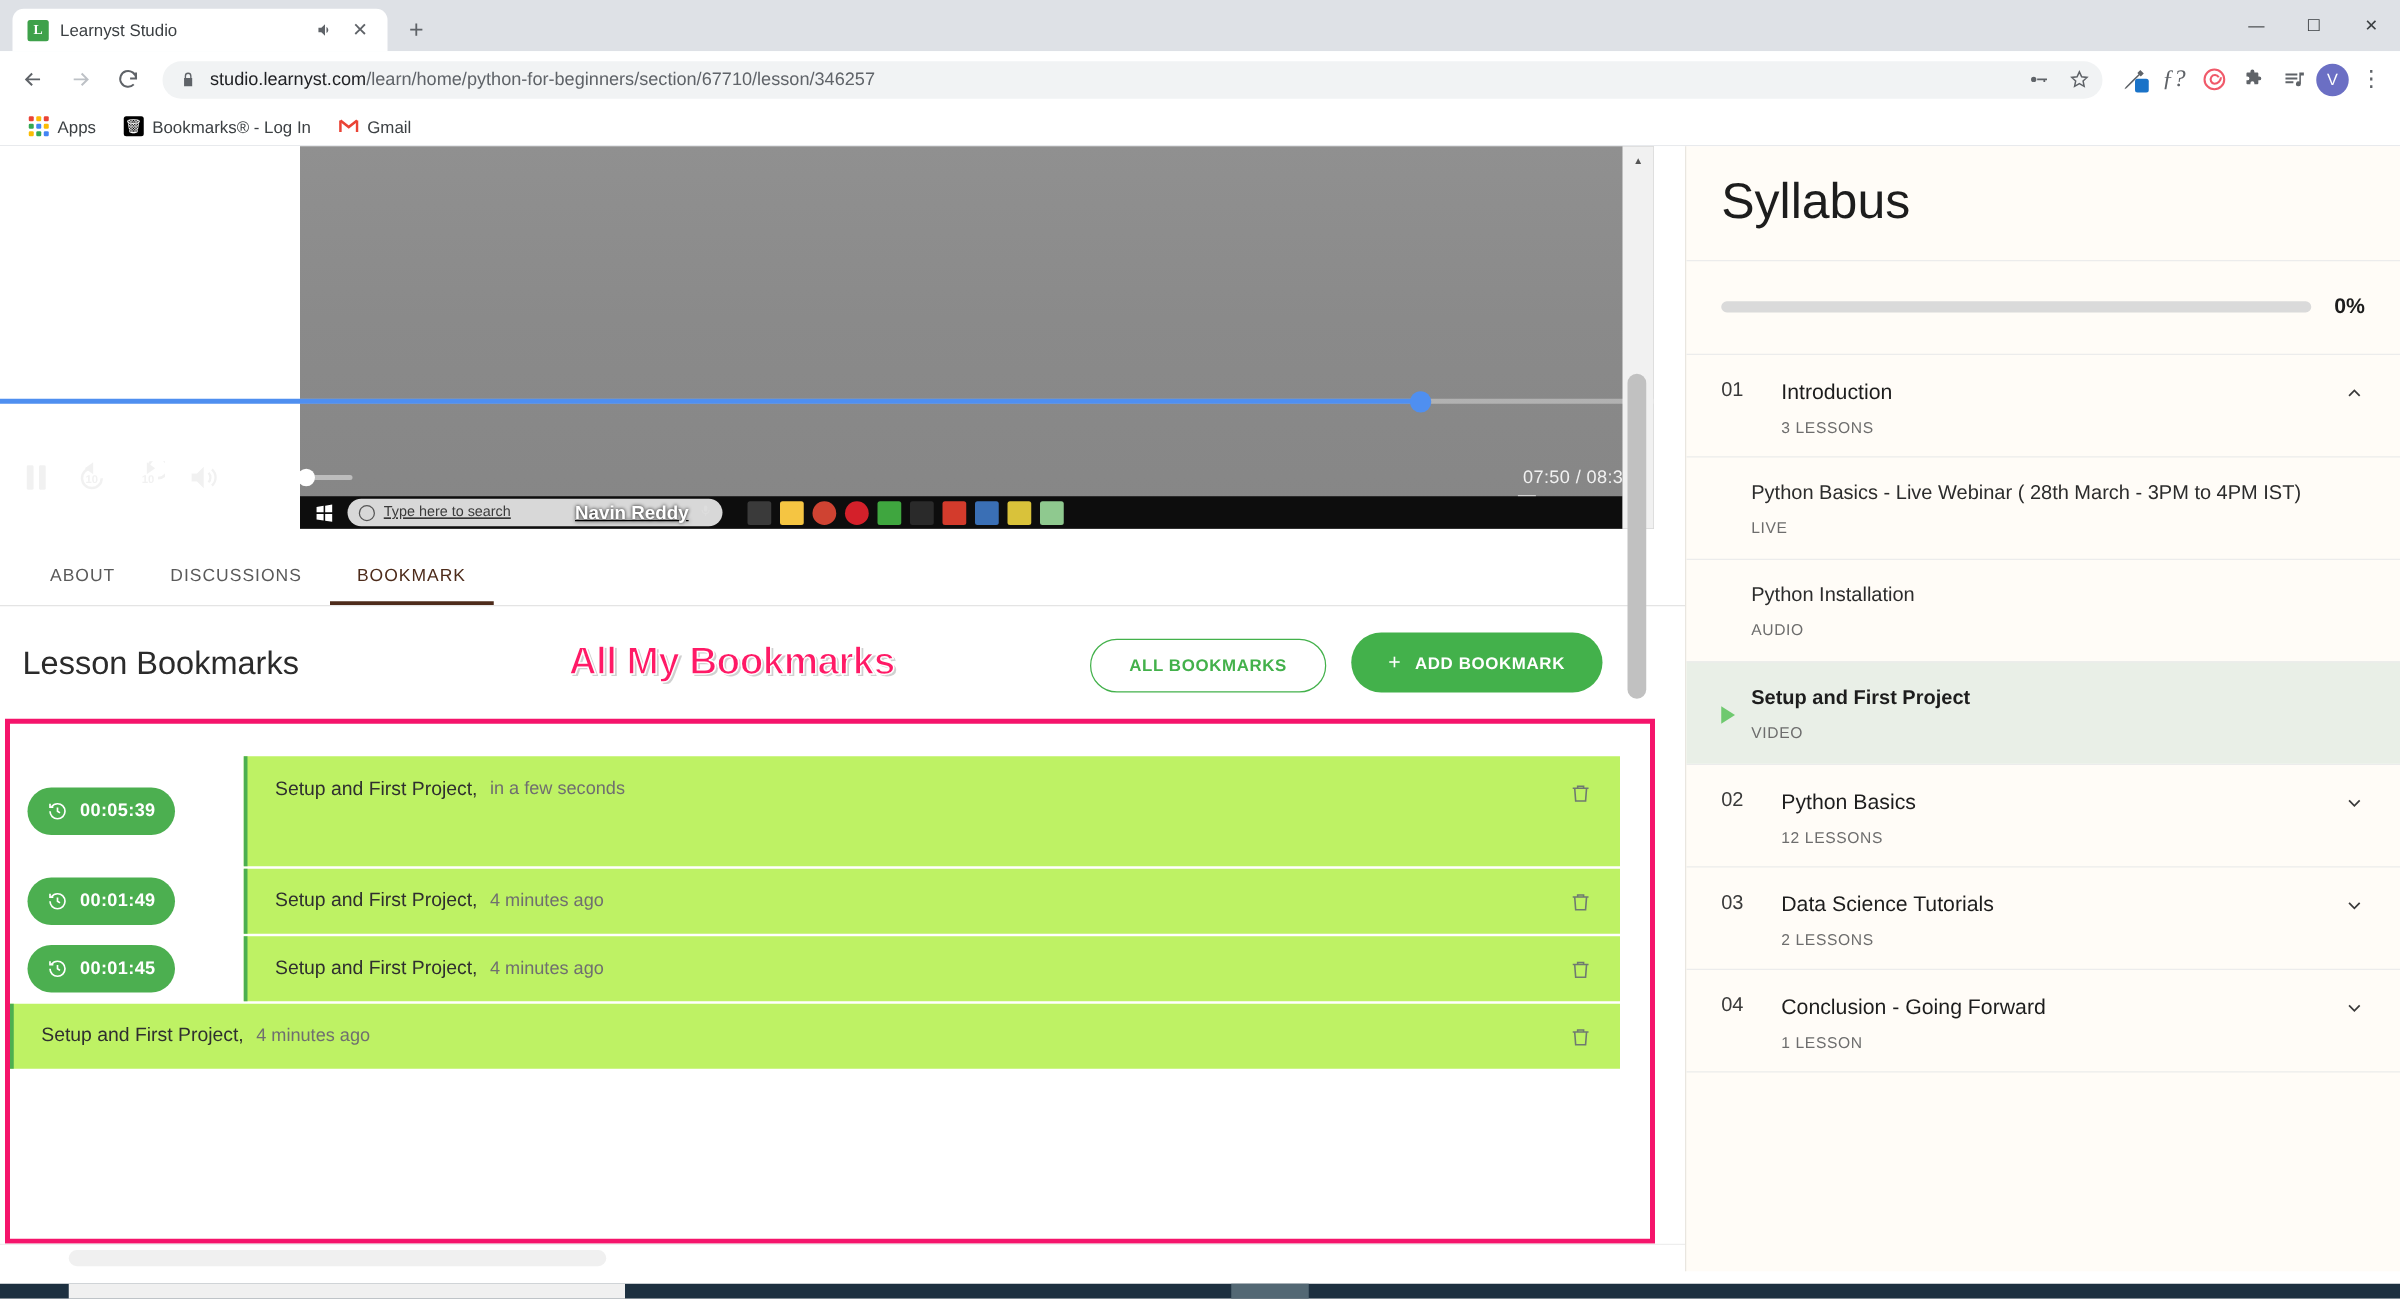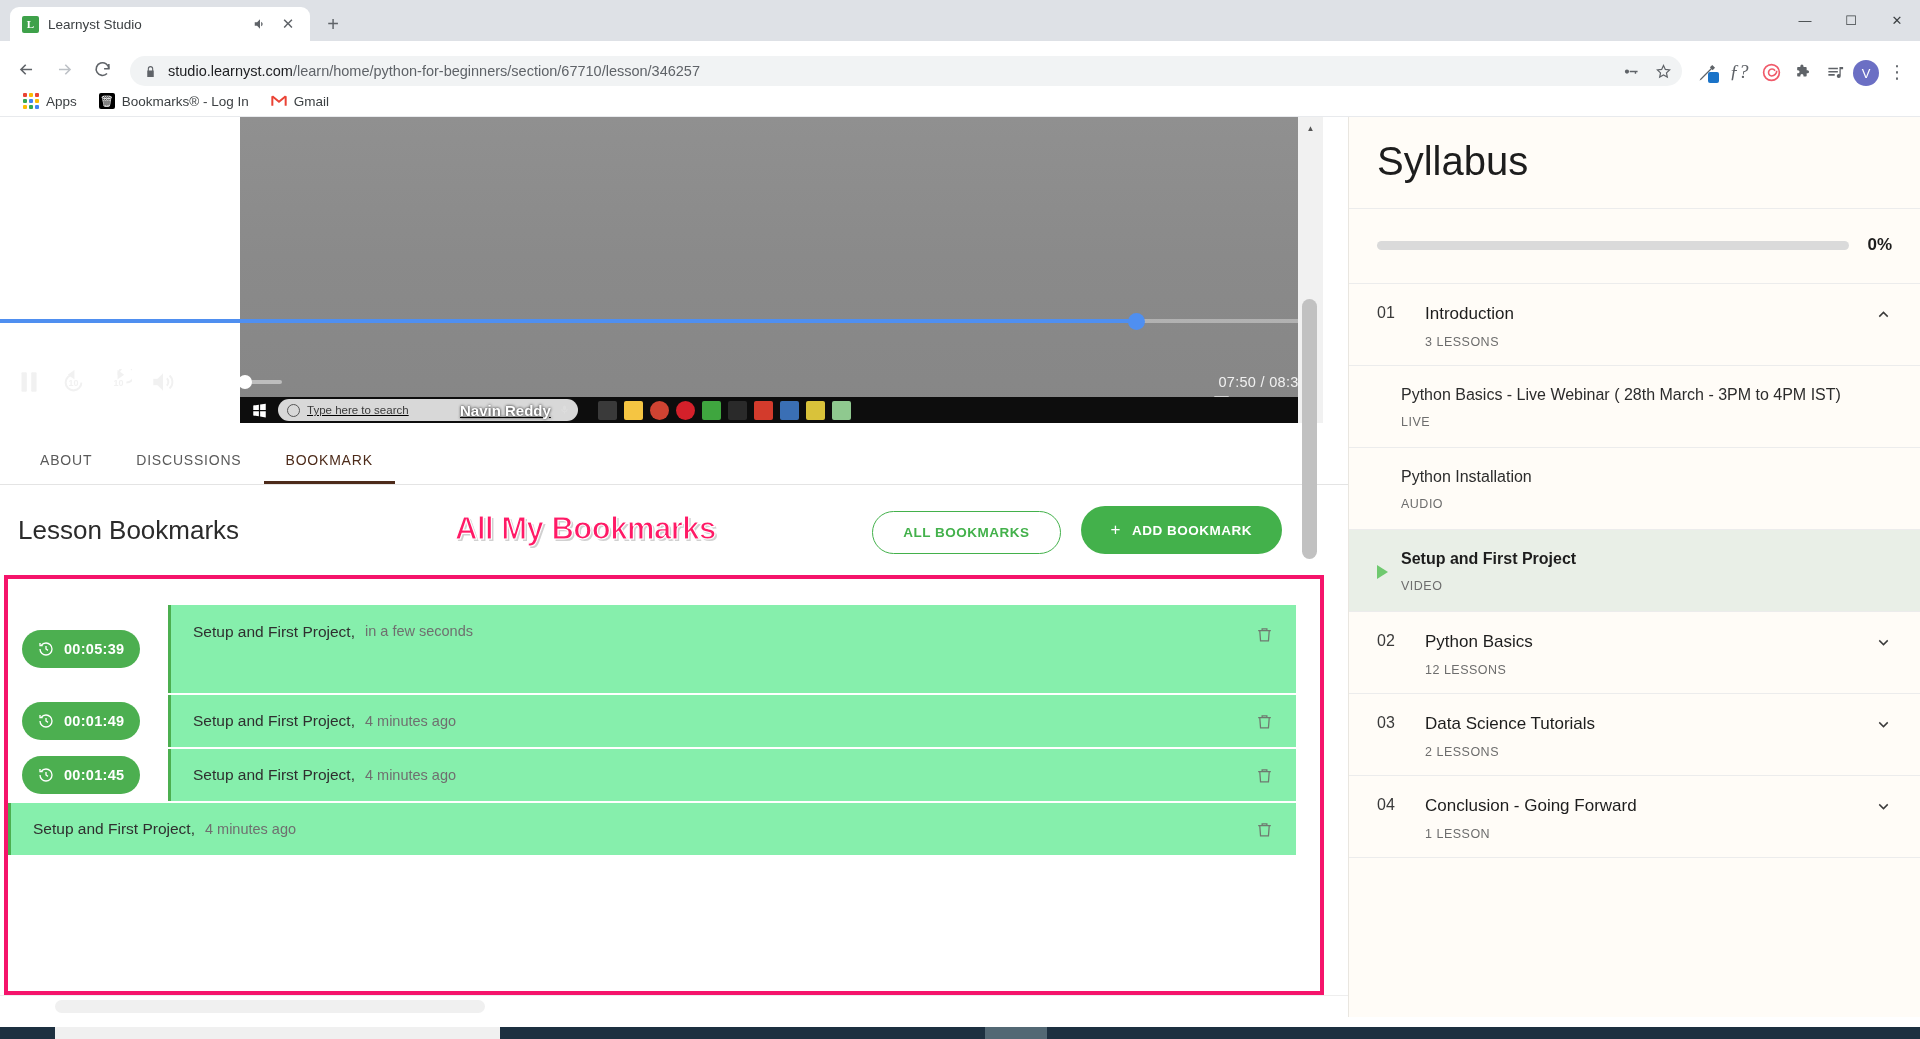--- a/index.html
+++ b/index.html
@@ -45,21 +45,21 @@
     position: absolute; right: 0; top: 0; height: 41px;
     display: flex; align-items: center;
   }
   .wincontrols div {
     width: 46px; height: 41px; display: flex; align-items: center;
     justify-content: center; color: #3c4043; font-size: 13px;
   }
 
   .toolbar {
     height: 45px; background: #ffffff; display: flex;
-    align-items: flex-end; padding: 0 9px; gap: 4px;
+    align-items: center; padding: 0 9px; gap: 4px;
   }
   .navbtn {
     width: 34px; height: 34px; border-radius: 50%;
     display: flex; align-items: center; justify-content: center;
     color: #5f6368;
   }
   .navbtn.dim { color: #bdc1c6; }
   .omnibox {
     flex: 1; height: 30px; background: #f1f3f4; border-radius: 16px;
     display: flex; align-items: center; padding: 0 14px; gap: 11px;
@@ -204,29 +204,29 @@
     letter-spacing:0.5px; display:flex; align-items:center; gap:11px;
   }
 
   .bmbox {
     margin: 0 24px 0 4px; border: 4px solid #f5146b; flex: 1;
     position: relative; overflow: hidden; background:#fff;
   }
   .bmlist { padding-top: 26px; }
   .bmrow { display: flex; align-items: stretch; min-height: 52px;
     margin-bottom: 2px; }
-  .bmrow .pillwrap { width: 160px; display:flex; align-items:center;
+  .bmrow .pillwrap { width: 187px; display:flex; align-items:center;
     padding-left: 14px; }
   .pill {
     background:#4caf50; color:#fff; border-radius: 26px;
     padding: 11px 16px; display:flex; align-items:center; gap:10px;
     font-size: 14.5px; font-weight: 700; letter-spacing: 0.3px;
   }
   .bmrow .rowbody {
-    flex: 1; background:#86efac; border-left: 3px solid #4caf50;
+    flex: 1; background:#bef264; border-left: 3px solid #4caf50;
     display:flex; align-items:center; padding: 0 22px;
     margin-right: 24px;
   }
   .rowtitle { font-size: 15.5px; color:#2f2f2f; }
   .rowtime { font-size: 14.5px; color:#6f6f6f; margin-left: 10px; }
   .rowdel { margin-left:auto; color:#6f7a70; display:flex; align-items:center; }
   .bmrow.tall .rowbody { min-height: 88px; align-items: flex-start;
     padding-top: 18px; }
   .bmrow.tall .rowdel { margin-top: 2px; }
 

